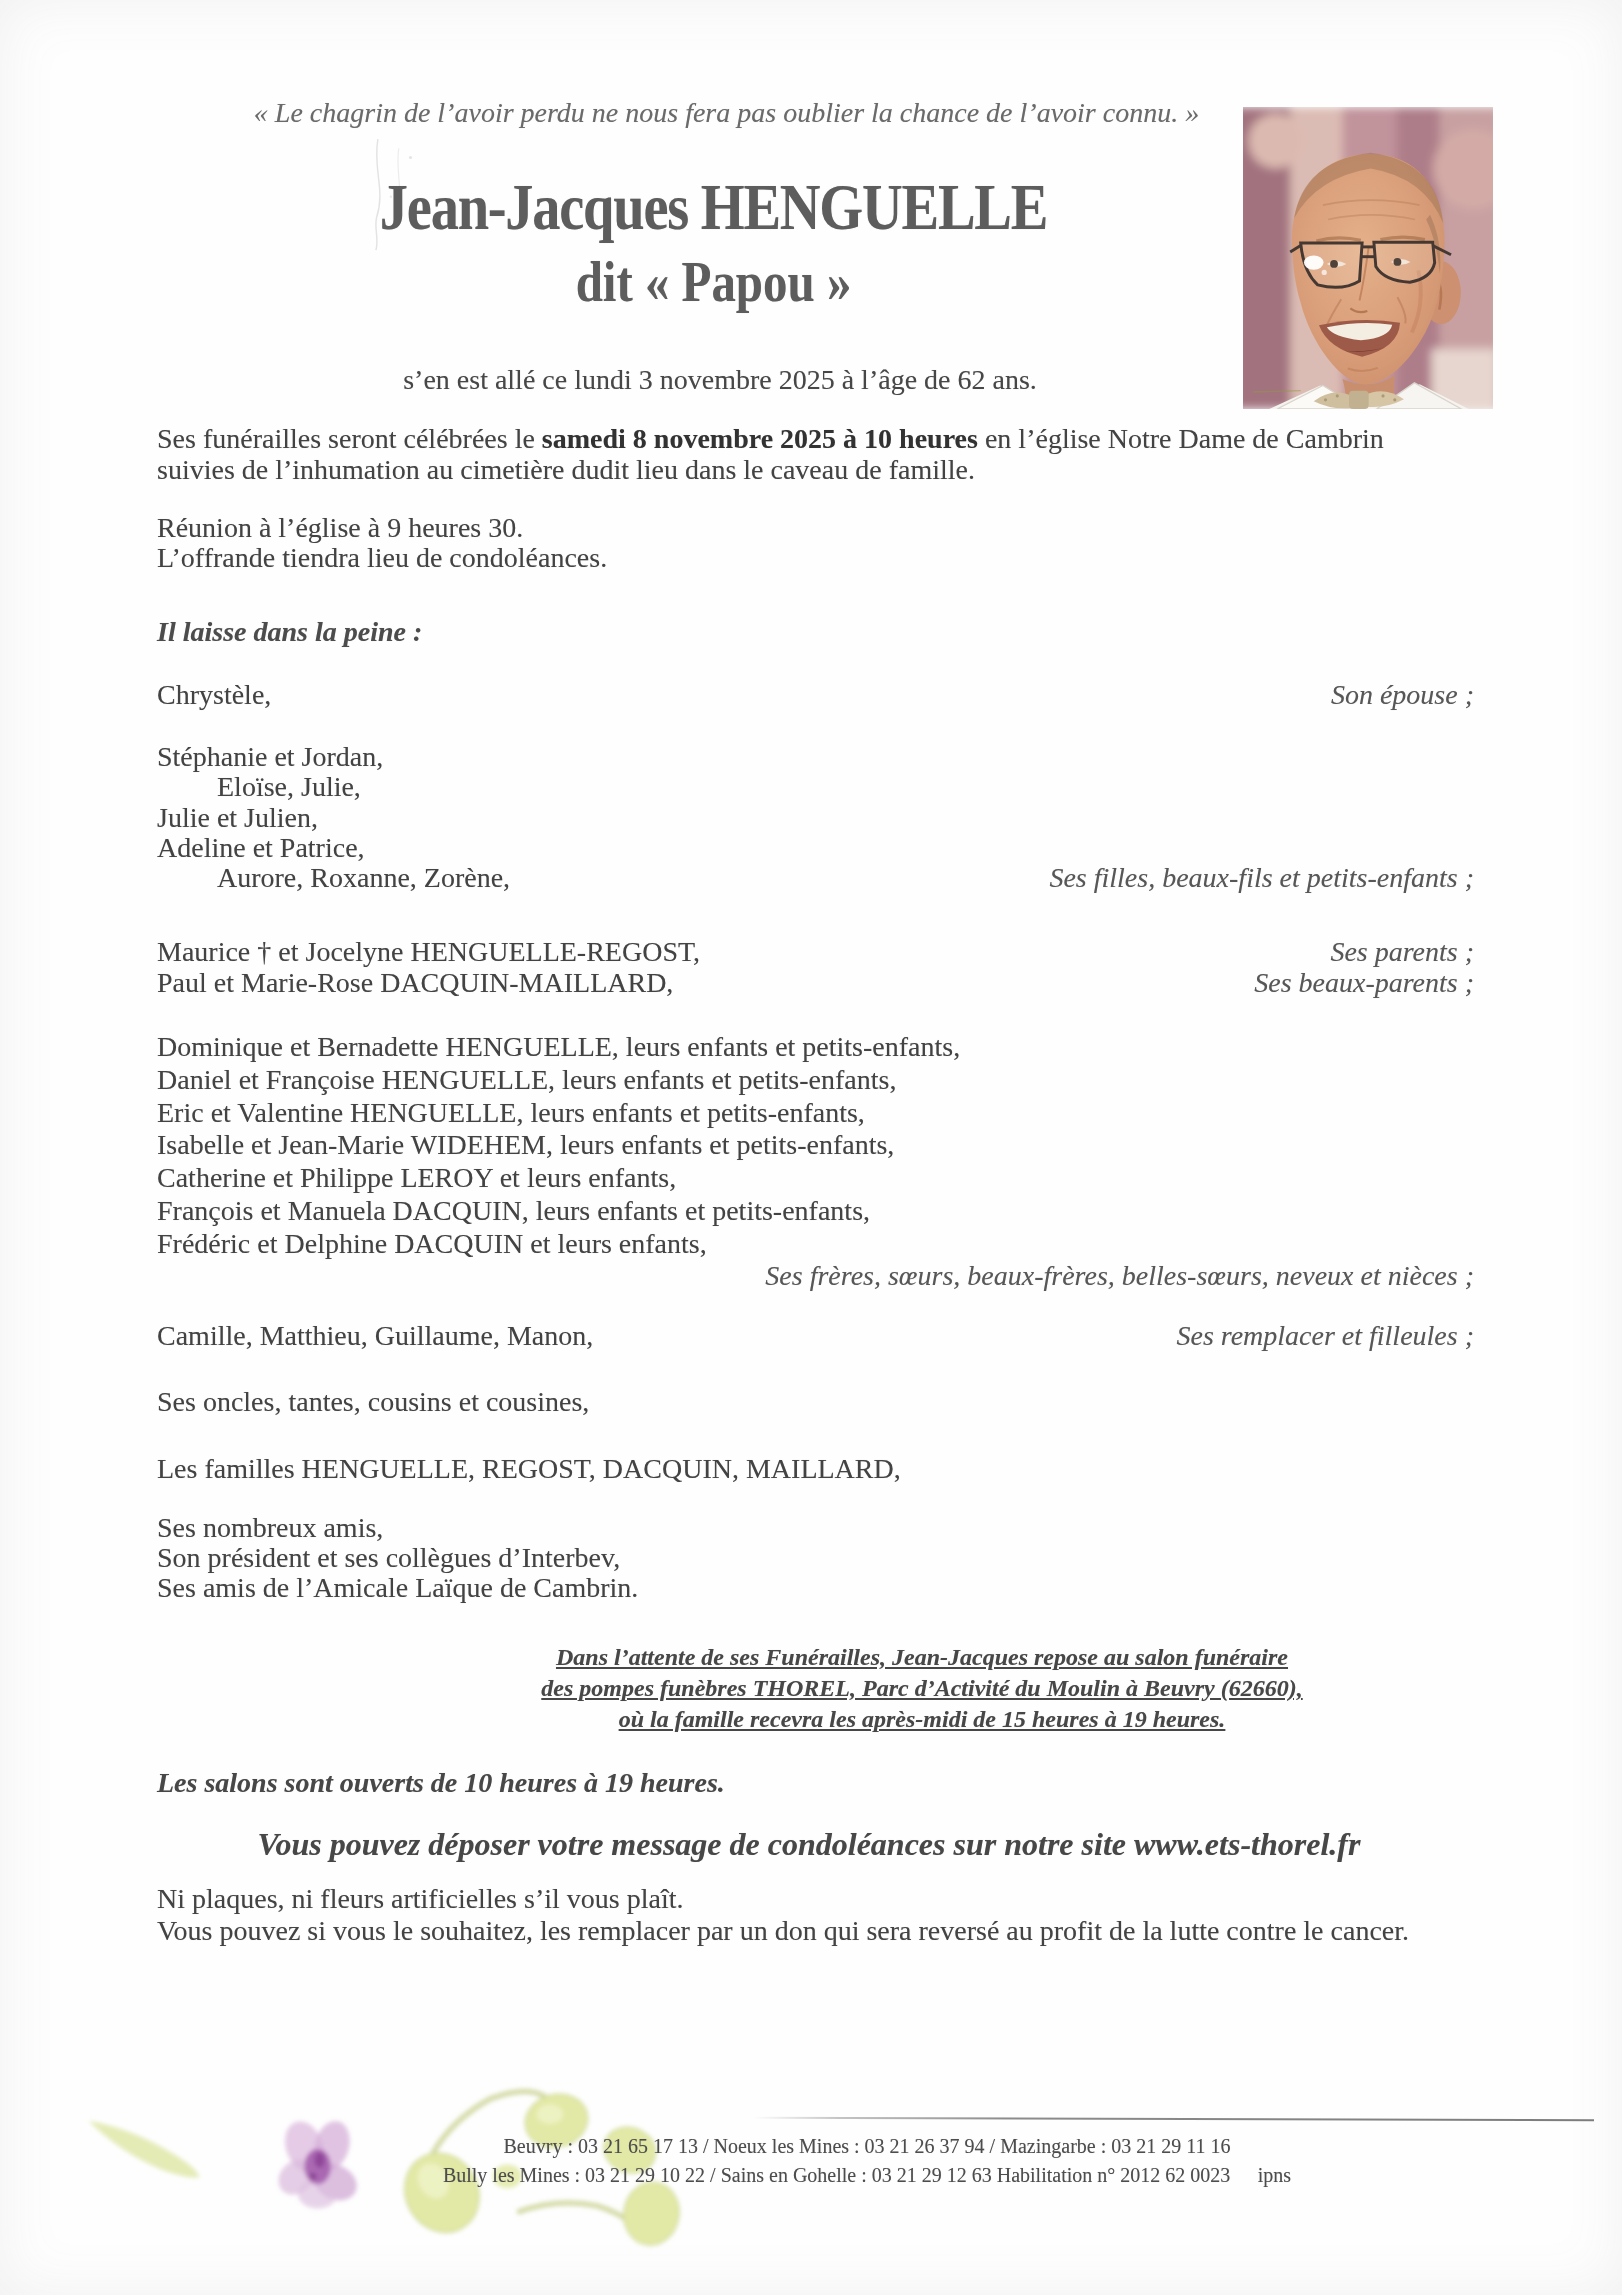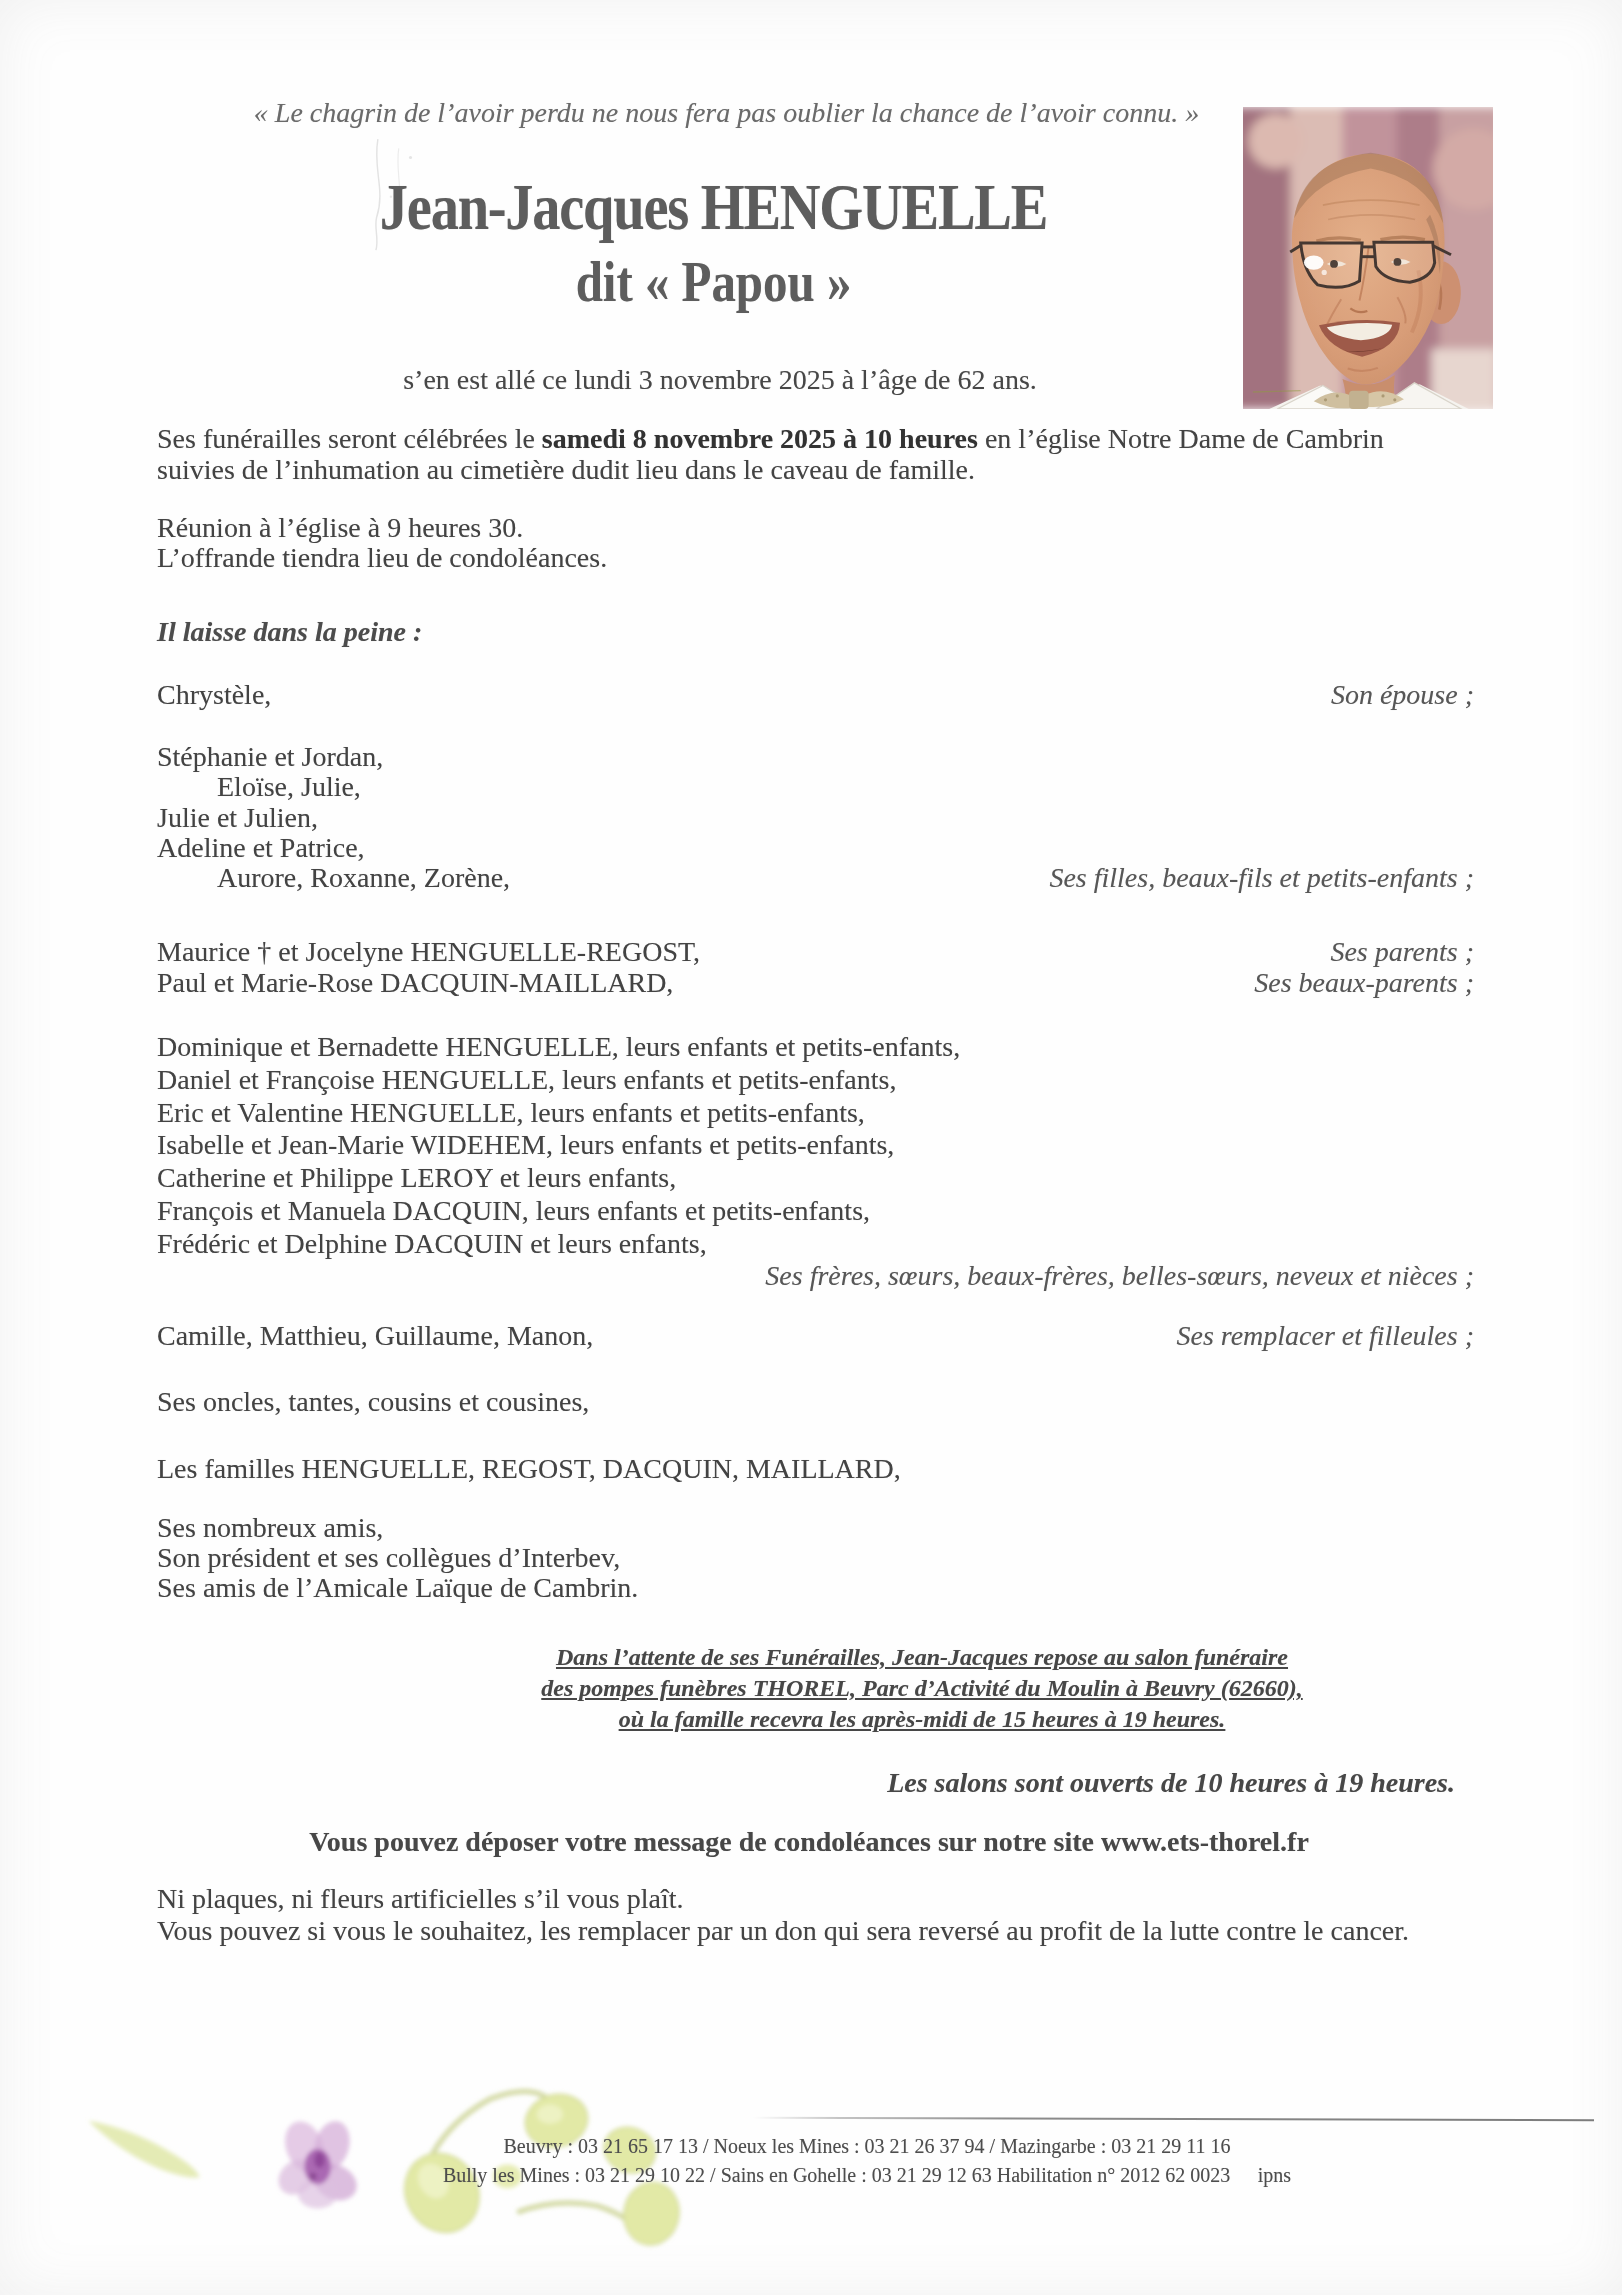--- a/index.html
+++ b/index.html
@@ -32,22 +32,22 @@
   .line{position:absolute;left:157px;font-size:28px;white-space:nowrap;color:#434343;}
   .heading{position:absolute;top:616px;left:157px;font-size:28px;font-weight:bold;font-style:italic;color:#4c4c4c;white-space:nowrap;}
   .row{position:absolute;left:157px;right:149px;font-size:28px;height:34px;}
   .row .name{position:absolute;left:0;white-space:nowrap;color:#434343;}
   .row .name.ind{left:60px;}
   .row .rlabel{position:absolute;right:0;font-style:italic;color:#575757;white-space:nowrap;}
   .wake{
     position:absolute;top:1642px;left:366px;width:1112px;text-align:center;
     font-weight:bold;font-style:italic;font-size:24px;line-height:31px;color:#474747;text-decoration:underline;
   }
-  .salons{position:absolute;top:1767px;left:157px;right:168px;text-align:right;font-weight:bold;font-style:italic;font-size:28px;color:#474747;white-space:nowrap;}
-  .condol{position:absolute;top:1826px;left:157px;right:162px;text-align:center;font-weight:bold;font-size:28px;color:#474747;white-space:nowrap;}
+  .salons{position:absolute;top:1767px;left:157px;right:178px;font-weight:bold;font-style:italic;font-size:28px;color:#474747;white-space:nowrap;}
+  .condol{position:absolute;top:1826px;left:157px;right:162px;text-align:center;font-weight:bold;font-style:italic;font-size:32px;color:#474747;white-space:nowrap;}
   .rule{
     position:absolute;top:2118px;left:753px;width:841px;height:2px;
     background:linear-gradient(90deg, rgba(140,140,140,0) 0%, rgba(140,140,140,.5) 10%, #8c8c8c 30%, #7c7c7c 100%);
     transform:rotate(.18deg);
   }
   .footer{
     position:absolute;top:2132px;left:111px;width:1512px;text-align:center;
     font-size:20px;color:#4d4d4d;line-height:29px;
   }
   .footer div{white-space:nowrap;}

